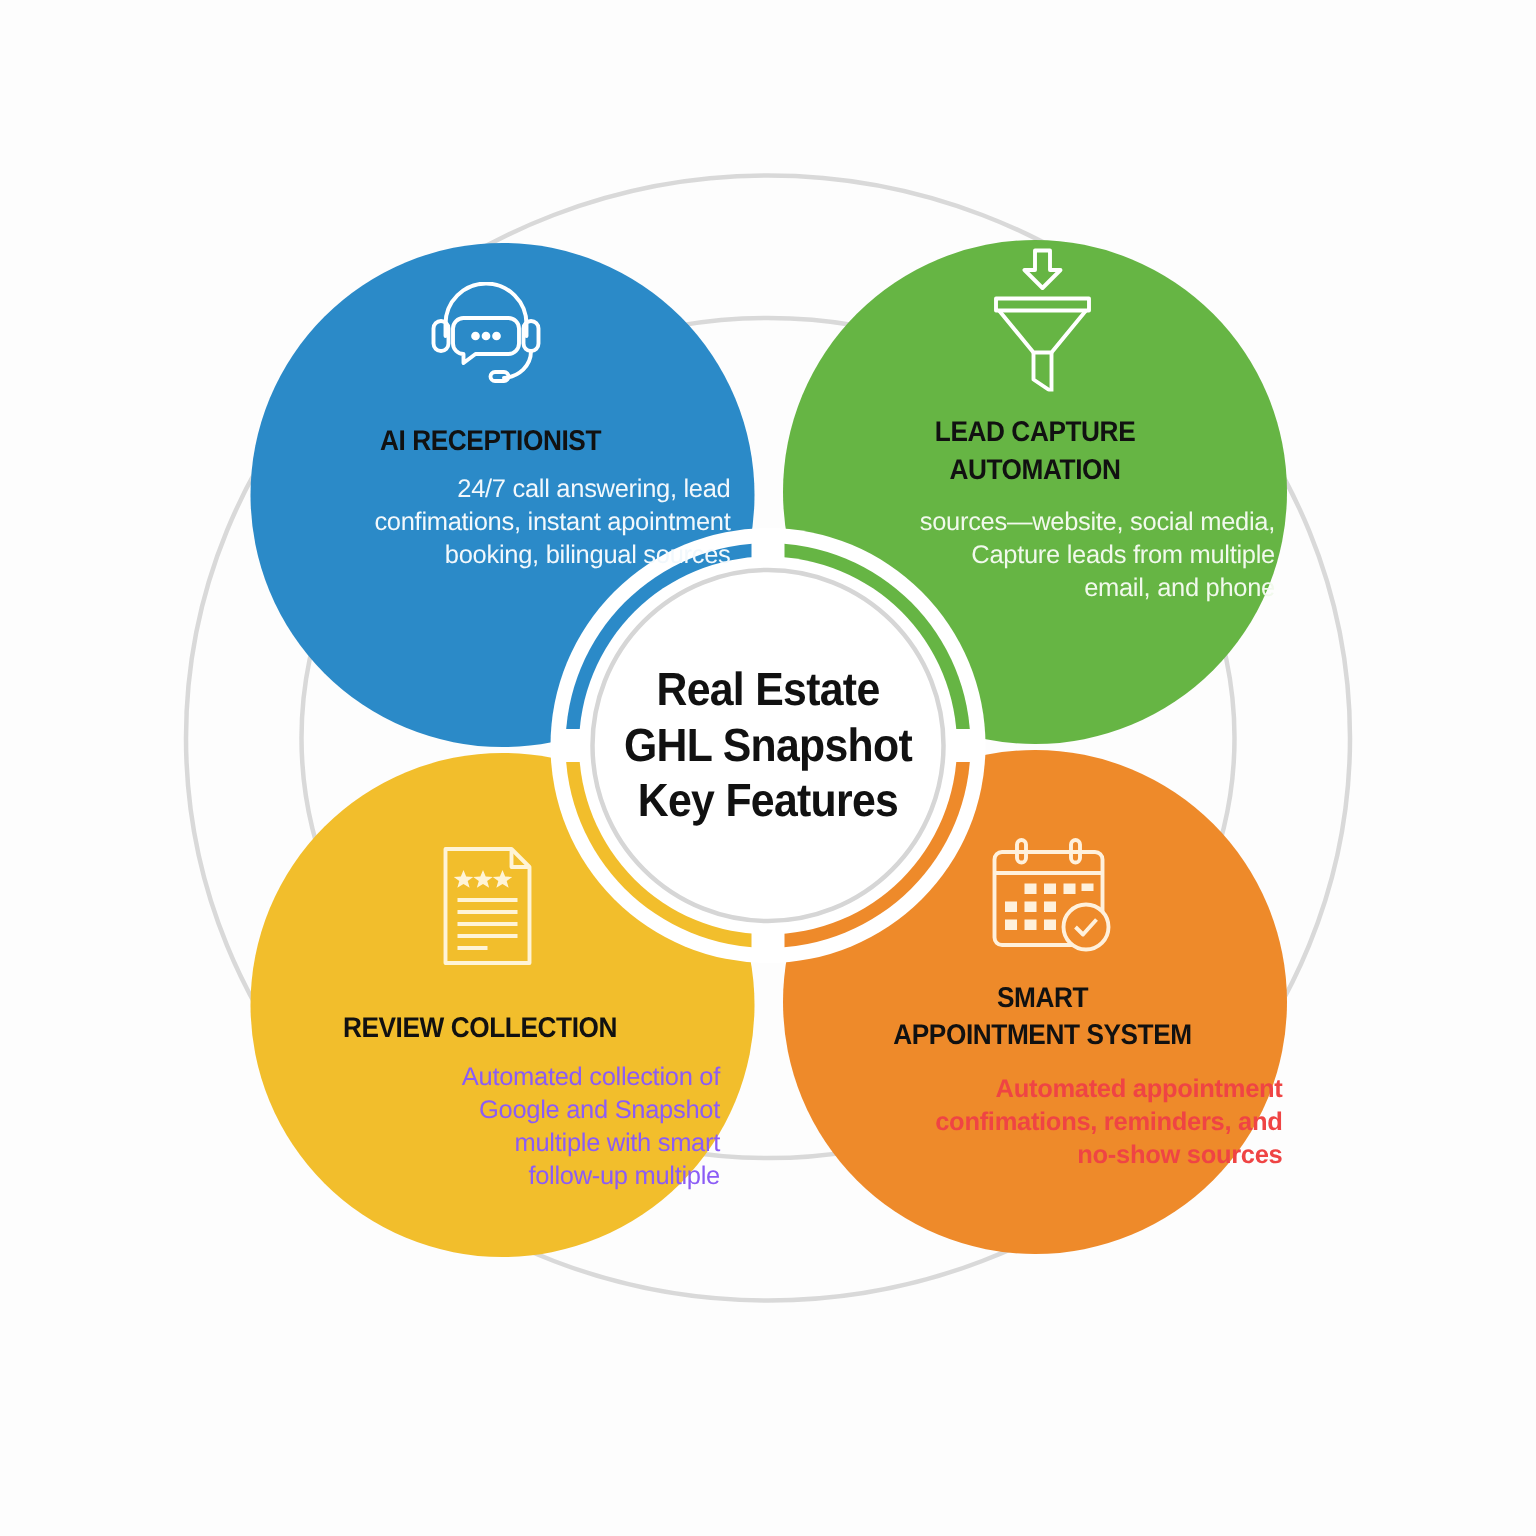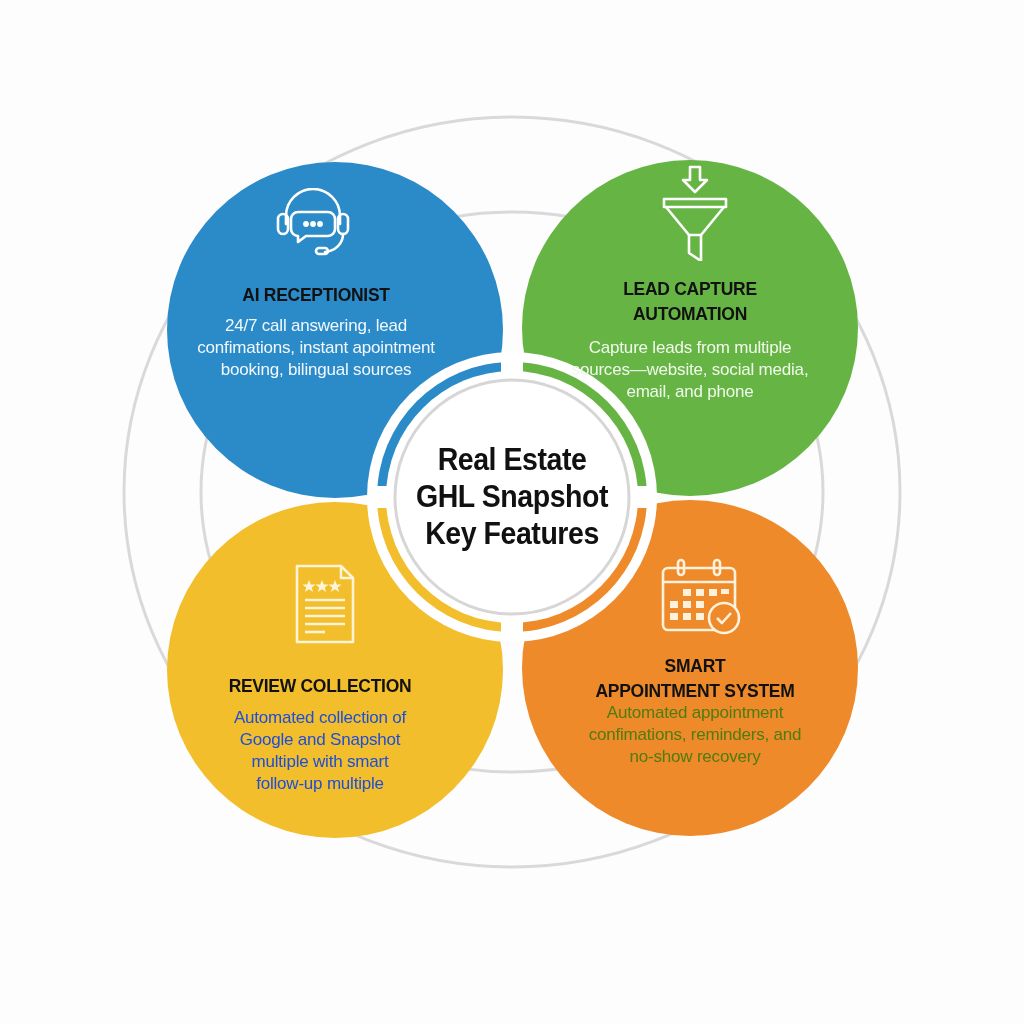--- a/index.html
+++ b/index.html
@@ -11,21 +11,21 @@
   svg.bg { position: absolute; left: 0; top: 0; width: 1024px; height: 1024px; }
   .block { position: absolute; text-align: center; }
   .icon { position: absolute; }
   .title {
     position: absolute; left: 0; right: 0; text-align: center;
     font-weight: bold; color: #111; font-size: 19px; line-height: 25px;
     letter-spacing: -0.3px; transform: scaleX(0.92);
     font-family: "Liberation Sans Narrow", "Liberation Sans", sans-serif;
   }
   .desc {
-    position: absolute; left: 0; right: 0; text-align: center;
+    position: absolute; left: 0; right: 0; text-align: right;
     font-size: 17px; line-height: 22px; letter-spacing: -0.2px;
   }
   .center-title {
     position: absolute; left: 392px; width: 240px; top: 441px; text-align: center;
     font-weight: bold; font-size: 31px; line-height: 37px; color: #111;
     letter-spacing: -0.5px; transform: scaleX(0.92);
   }
 </style>
 </head>
 <body>
@@ -64,21 +64,21 @@
   <circle cx="512" cy="497" r="126" fill="#FFFFFF"></circle>
   <circle cx="512" cy="497" r="117" fill="none" stroke="#D6D6D6" stroke-width="3"></circle>
 </svg>
 
 <div class="center-title">
   <div>Real Estate</div>
   <div>GHL Snapshot</div>
   <div>Key Features</div>
 </div>
 
-<div class="block" style="left:156px; top:180px; width:320px; height:220px;">
+<div class="block" style="left:167px; top:180px; width:320px; height:220px;">
   <svg class="icon" style="left:118px; top:8px;" width="78" height="72" viewBox="0 0 78 72" fill="none" stroke="#FFFFFF" stroke-width="2.6" stroke-linecap="round" stroke-linejoin="round">
     <path d="M12 36 V28 a27 27 0 0 1 54 0 V36"></path>
     <rect x="4" y="26" width="10" height="20" rx="5"></rect>
     <rect x="64" y="26" width="10" height="20" rx="5"></rect>
     <path d="M69 46 c0 10 -8 17 -18 18"></path>
     <rect x="42" y="60" width="12" height="6" rx="3"></rect>
     <path d="M24 24 h30 a7 7 0 0 1 7 7 v10 a7 7 0 0 1 -7 7 h-22 l-8 6 v-6 a7 7 0 0 1 -7 -7 v-10 a7 7 0 0 1 7 -7 z"></path>
     <circle cx="32" cy="36" r="1.6" fill="#FFFFFF"></circle>
     <circle cx="39" cy="36" r="1.6" fill="#FFFFFF"></circle>
     <circle cx="46" cy="36" r="1.6" fill="#FFFFFF"></circle>
@@ -96,43 +96,43 @@
     <path d="M30 2 h10 v13 h7 l-12 12 l-12 -12 h7 z"></path>
     <rect x="4" y="34" width="62" height="8"></rect>
     <path d="M6 42 L29 70 h12 L64 42"></path>
     <path d="M29 70 v18 l12 8 v-26"></path>
   </svg>
   <div class="title" style="top:116px;">
     <div>LEAD CAPTURE</div>
     <div>AUTOMATION</div>
   </div>
   <div class="desc" style="top:177px; color:#F1F9EC;">
+    <div>sources—website, social media,</div>
     <div>Capture leads from multiple</div>
-    <div>sources—website, social media,</div>
     <div>email, and phone</div>
   </div>
 </div>
 
 <div class="block" style="left:160px; top:555px; width:320px; height:260px;">
   <svg class="icon" style="left:133px; top:7px;" width="64" height="84" viewBox="0 0 64 84" fill="none" stroke="#FFF4D6" stroke-width="2.6" stroke-linejoin="round">
     <path d="M4 4 h44 l12 12 v64 h-56 z"></path>
     <path d="M48 4 v12 h12"></path>
     <g fill="#FFF4D6" stroke="none">
       <polygon points="16,18 17.8,22.4 22.5,22.6 18.8,25.4 20.1,29.9 16,27.3 11.9,29.9 13.2,25.4 9.5,22.6 14.2,22.4"></polygon>
       <polygon points="29,18 30.8,22.4 35.5,22.6 31.8,25.4 33.1,29.9 29,27.3 24.9,29.9 26.2,25.4 22.5,22.6 27.2,22.4"></polygon>
       <polygon points="42,18 43.8,22.4 48.5,22.6 44.8,25.4 46.1,29.9 42,27.3 37.9,29.9 39.2,25.4 35.5,22.6 40.2,22.4"></polygon>
     </g>
     <line x1="12" y1="38" x2="52" y2="38"></line>
     <line x1="12" y1="46" x2="52" y2="46"></line>
     <line x1="12" y1="54" x2="52" y2="54"></line>
     <line x1="12" y1="62" x2="52" y2="62"></line>
     <line x1="12" y1="70" x2="32" y2="70"></line>
   </svg>
   <div class="title" style="top:118px;">REVIEW COLLECTION</div>
-  <div class="desc" style="top:152px; color:#1d4ed8;">
+  <div class="desc" style="top:152px; color:#8b5cf6;">
     <div>Automated collection of</div>
     <div>Google and Snapshot</div>
     <div>multiple with smart</div>
     <div>follow-up multiple</div>
   </div>
 </div>
 
 <div class="block" style="left:535px; top:555px; width:320px; height:260px;">
   <svg class="icon" style="left:124px; top:3px;" width="86" height="80" viewBox="0 0 86 80" fill="none" stroke="#FFF1DC" stroke-width="2.6" stroke-linejoin="round">
     <rect x="4" y="10" width="72" height="62" rx="5"></rect>
@@ -151,18 +151,18 @@
       <rect x="24" y="55" width="8" height="7"></rect>
       <rect x="37" y="55" width="8" height="7"></rect>
     </g>
     <circle cx="65" cy="60" r="15" fill="#EE8A2A"></circle>
     <path d="M58 60 l5 5 l9 -10"></path>
   </svg>
   <div class="title" style="top:98px;">
     <div>SMART</div>
     <div>APPOINTMENT SYSTEM</div>
   </div>
-  <div class="desc" style="top:147px; color:#4d7c0f;">
+  <div class="desc" style="top:160px; color:#ef4444;font-weight:bold;">
     <div>Automated appointment</div>
     <div>confimations, reminders, and</div>
-    <div>no-show recovery</div>
+    <div>no-show sources</div>
   </div>
 </div>
 
 </body></html>

